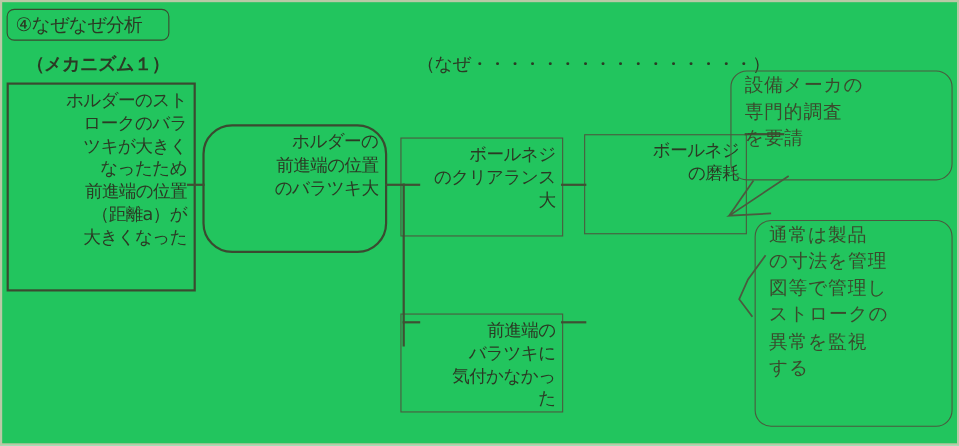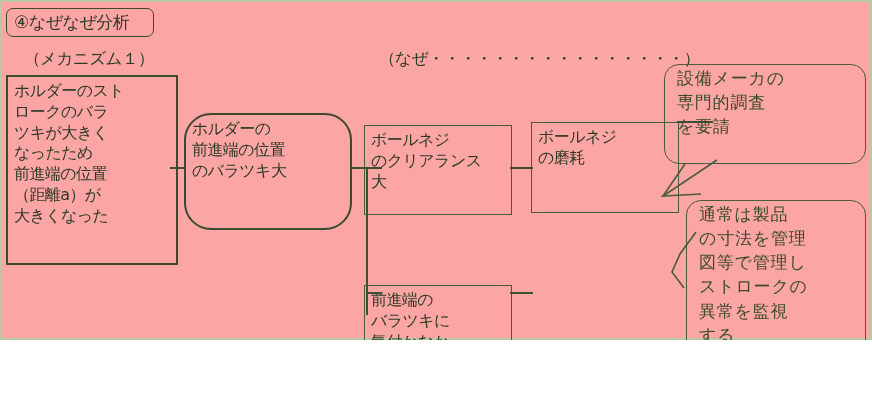--- a/index.html
+++ b/index.html
@@ -3,22 +3,22 @@
 <meta charset="utf-8">
 <style>
   html, body {
     margin: 0;
     padding: 0;
     background: #ffffff;
   }
   #canvas {
     position: relative;
     width: 872px;
-    height: 340px;
-    background: #fca5a5;
+    height: 405px;
+    background: #22c55e;
     overflow: hidden;
     font-family: "DejaVu Sans", "Liberation Sans", sans-serif;
     color: #2b3a24;
   }
   
   .frame-edge {
     position: absolute;
     background: #b9c9a6;
   }
   .frame-left   { left: 0; top: 0; width: 2px; height: 405px; }
@@ -42,35 +42,36 @@
     white-space: nowrap;
   }
 
   
   .col-caption {
     position: absolute;
     font-size: 16.5px;
     white-space: nowrap;
     letter-spacing: -0.5px;
   }
-  #caption-mechanism { left: 24px;  top: 48px; }
+  #caption-mechanism { left: 24px;  top: 48px; font-weight: bold; }
   #caption-problem   { left: 188px; top: 48px; }
   #caption-why       { left: 379px; top: 48px; }
 
   
   .node {
     position: absolute;
     box-sizing: border-box;
     border: 1.4px solid #4a5a3e;
     padding: 4px 6px 3px 6px;
     font-size: 16px;
     line-height: 1.30;
     letter-spacing: -0.6px;
     white-space: pre-line;
     overflow: hidden;
+    text-align: right;
   }
   .node.heavy { border-width: 2.6px; border-color: #3a4a30; }
 
   #node-mechanism  { left: 6px;   top: 75px;  width: 172px; height: 190px; }
   #node-problem    { left: 184px; top: 113px; width: 168px; height: 117px; border-radius: 27px; }
   #node-why1       { left: 364px; top: 125px; width: 148px; height: 90px;  }
   #node-why2       { left: 531px; top: 122px; width: 148px; height: 91px;  }
   #node-why3       { left: 364px; top: 257px; width: 148px; height: 90px; margin-top: 28px;  }
   #node-why4       { left: 531px; top: 234px; width: 148px; height: 97px;  }
 

